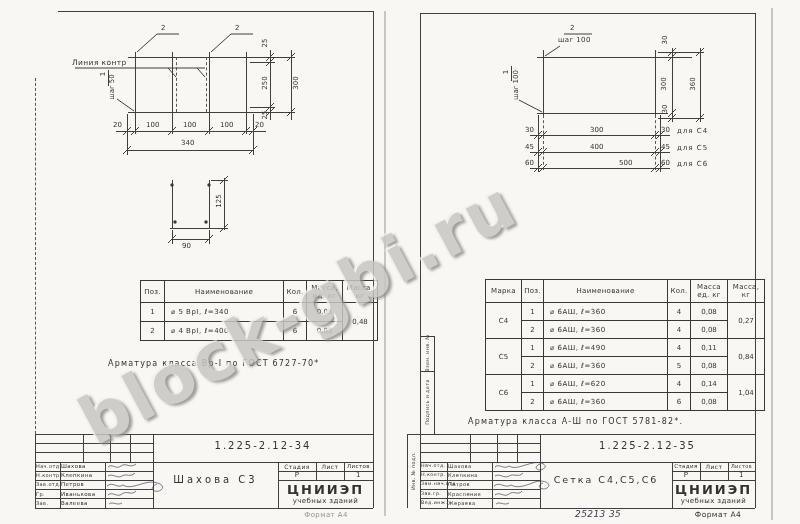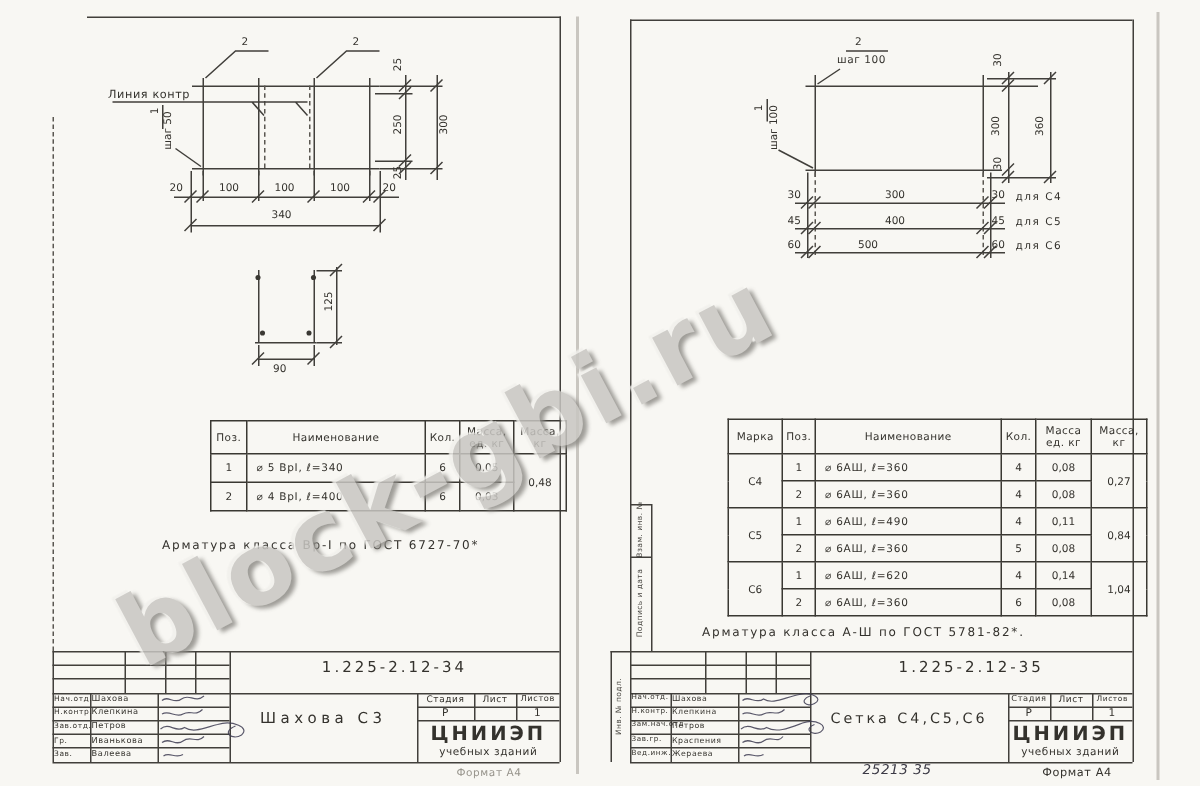--- a/index.html
+++ b/index.html
@@ -218,21 +218,21 @@
 
       <div class="dim" style="left:525px;top:126px">30</div>
       <div class="dim" style="left:590px;top:126px">300</div>
       <div class="dim" style="left:661px;top:126px">30</div>
       <div class="dim" style="left:677px;top:127px;letter-spacing:1px">для С4</div>
       <div class="dim" style="left:525px;top:143px">45</div>
       <div class="dim" style="left:590px;top:143px">400</div>
       <div class="dim" style="left:661px;top:143px">45</div>
       <div class="dim" style="left:677px;top:144px;letter-spacing:1px">для С5</div>
       <div class="dim" style="left:525px;top:159px">60</div>
-      <div class="dim" style="left:572px;top:159px">500</div>
+      <div class="dim" style="left:619px;top:159px">500</div>
       <div class="dim" style="left:661px;top:159px">60</div>
       <div class="dim" style="left:677px;top:160px;letter-spacing:1px">для С6</div>
     </div>
 
     <table class="tbl" style="left:485px;top:279px;width:273px">
       <tbody>
           <tr style="height:23px">
         <td style="width:35px" class="hdr">Марка</td>
         <td style="width:21px" class="hdr">Поз.</td>
         <td style="width:123px" class="hdr">Наименование</td>

